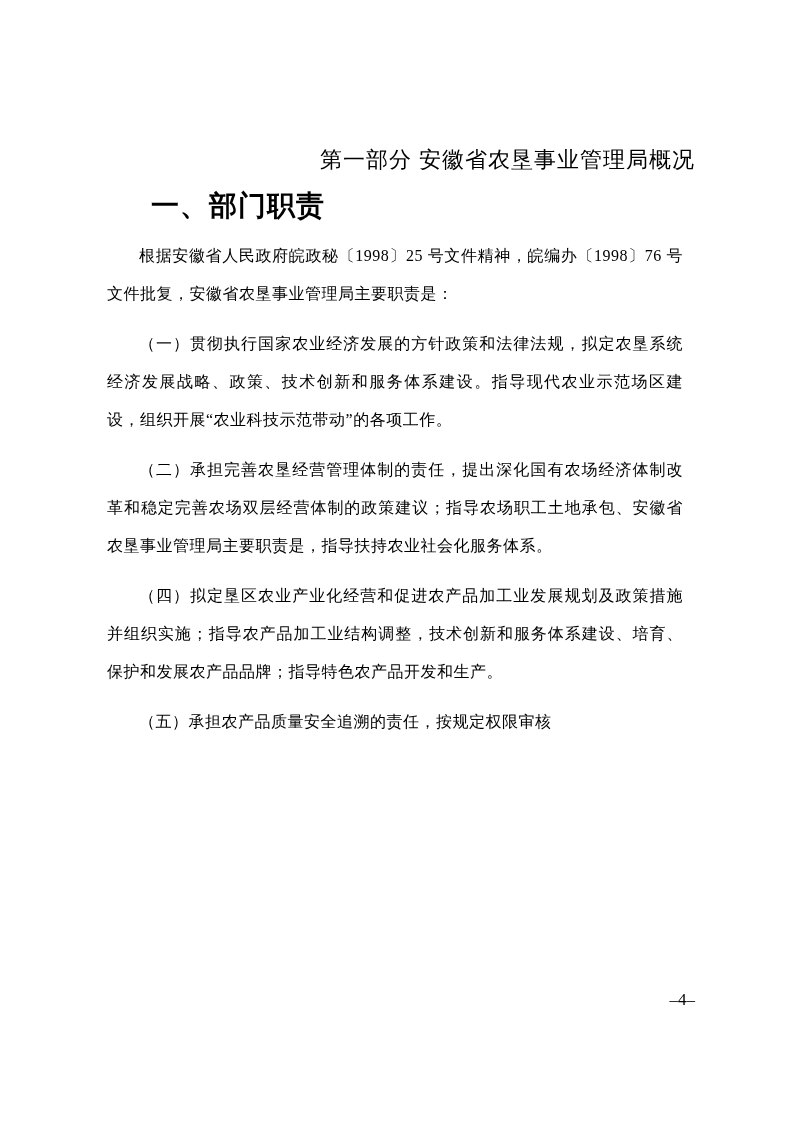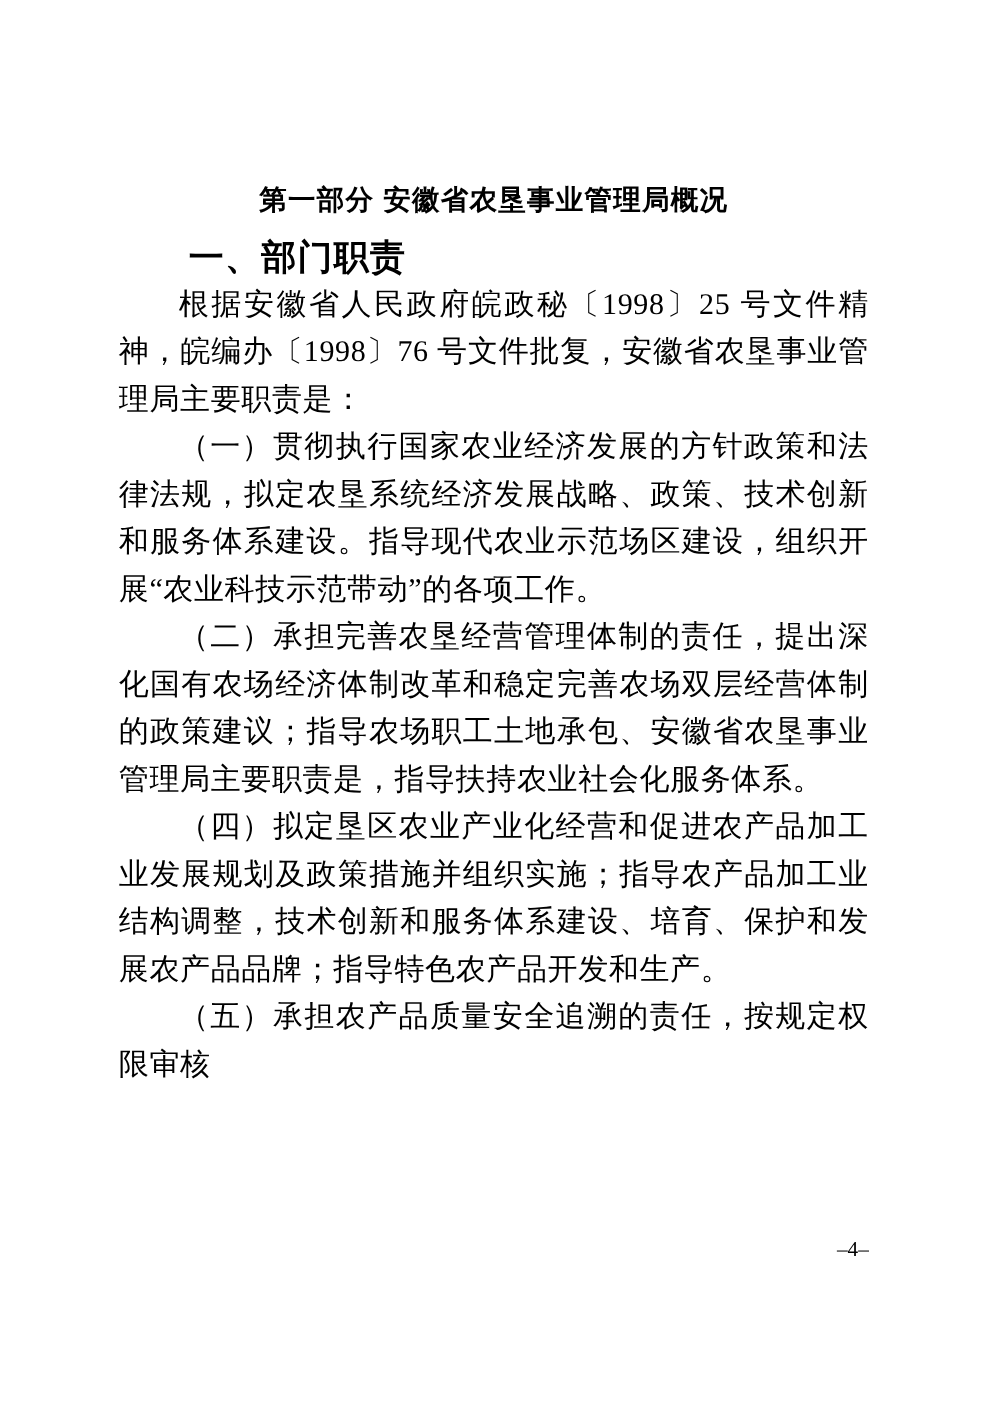--- a/index.html
+++ b/index.html
@@ -19,38 +19,38 @@
   .content {
     position: absolute;
     left: 95px;
     top: 0;
     width: 600px;
   }
   .doc-title {
     margin: 141px 0 0 0;
     line-height: 38px;
     font-size: 22px;
-    font-weight: bold;
-    text-align: center;
+    font-weight: normal;
+    text-align: right;
     font-family: "Liberation Sans", "DejaVu Sans", sans-serif;
     letter-spacing: 1px;
     white-space: nowrap;
   }
   .section-heading {
     margin: 8px 0 0 0;
     line-height: 38px;
     font-size: 28px;
     font-weight: bold;
     text-indent: 2em;
     font-family: "Liberation Sans", "DejaVu Sans", sans-serif;
     letter-spacing: 1px;
   }
   .para {
-    margin: 0;
-    font-size: 24px;
+    margin: 12px;
+    font-size: 16px;
     line-height: 38px;
     text-indent: 2em;
     text-align: justify;
     letter-spacing: 0.5px;
     font-family: "Liberation Serif", "DejaVu Serif", serif;
   }
   .page-number {
     position: absolute;
     top: 990px;
     left: 95px;

